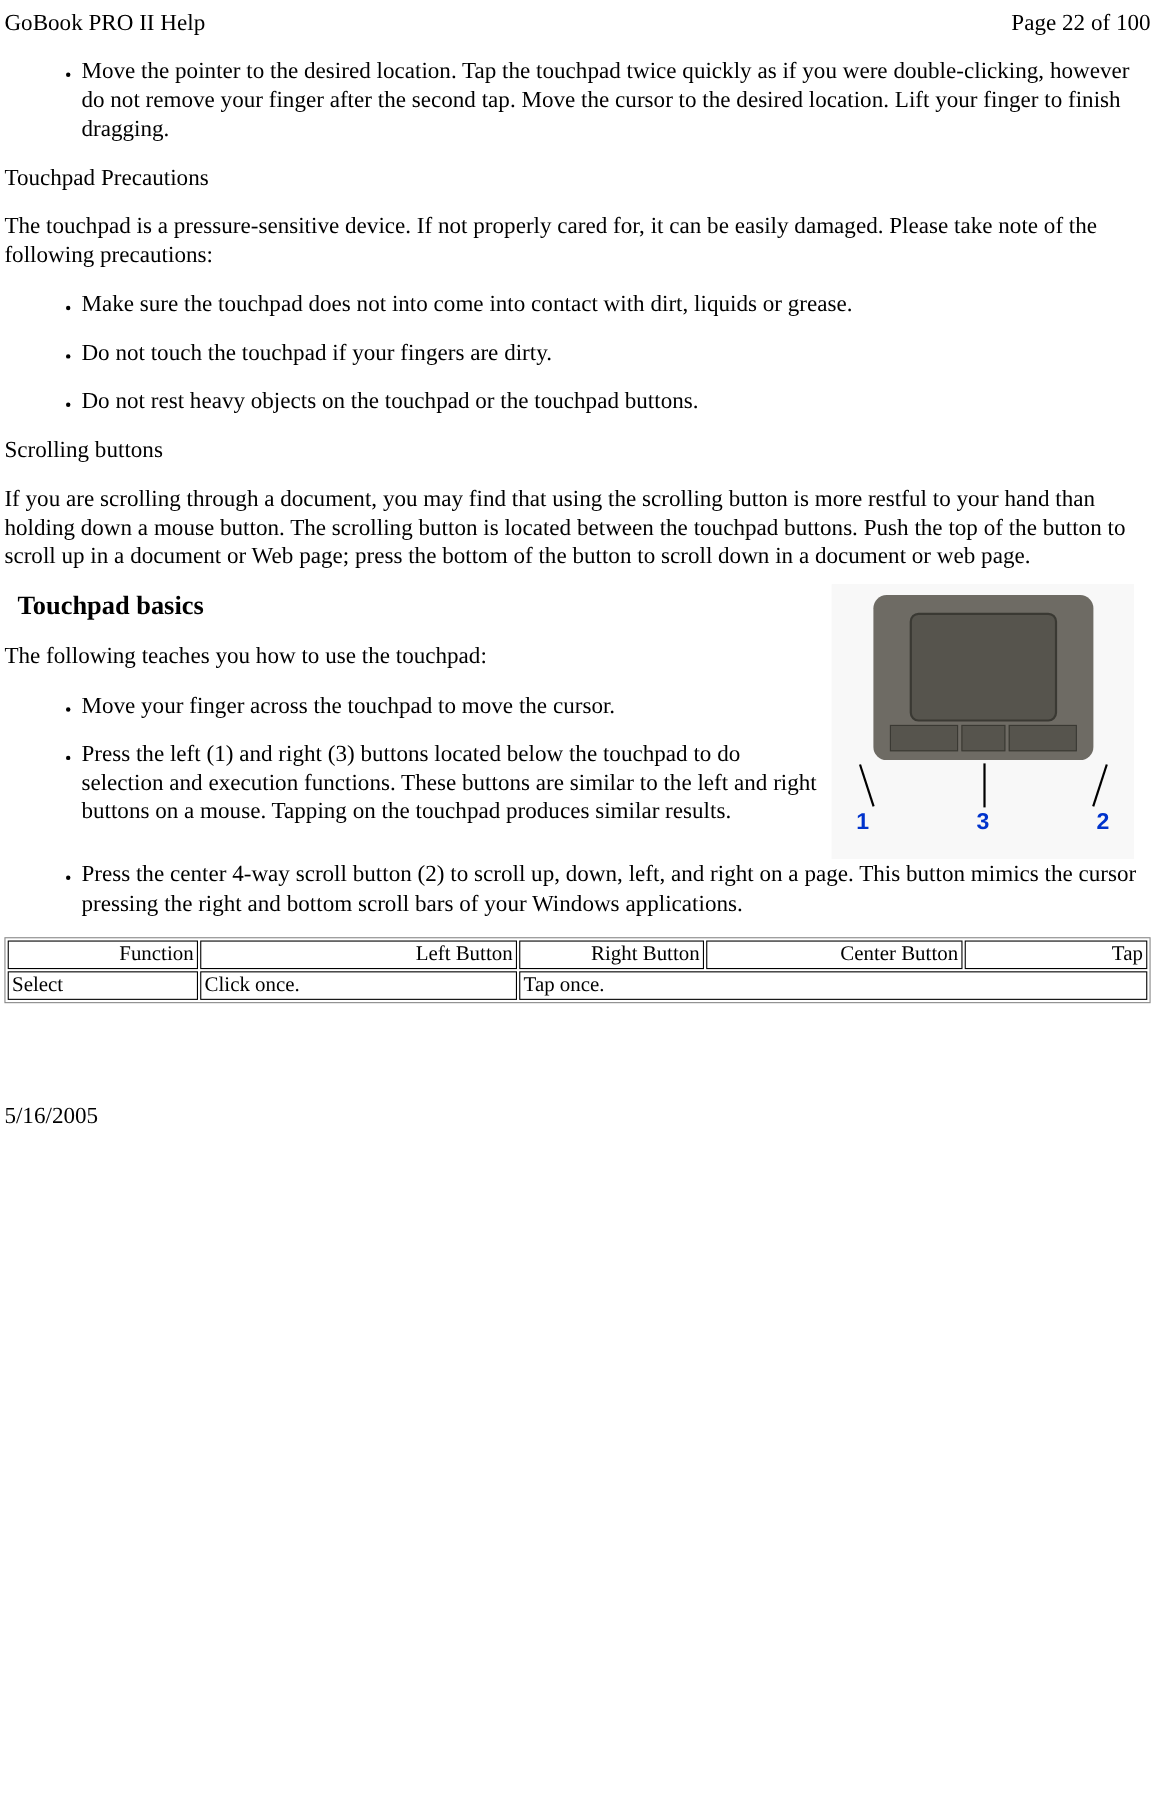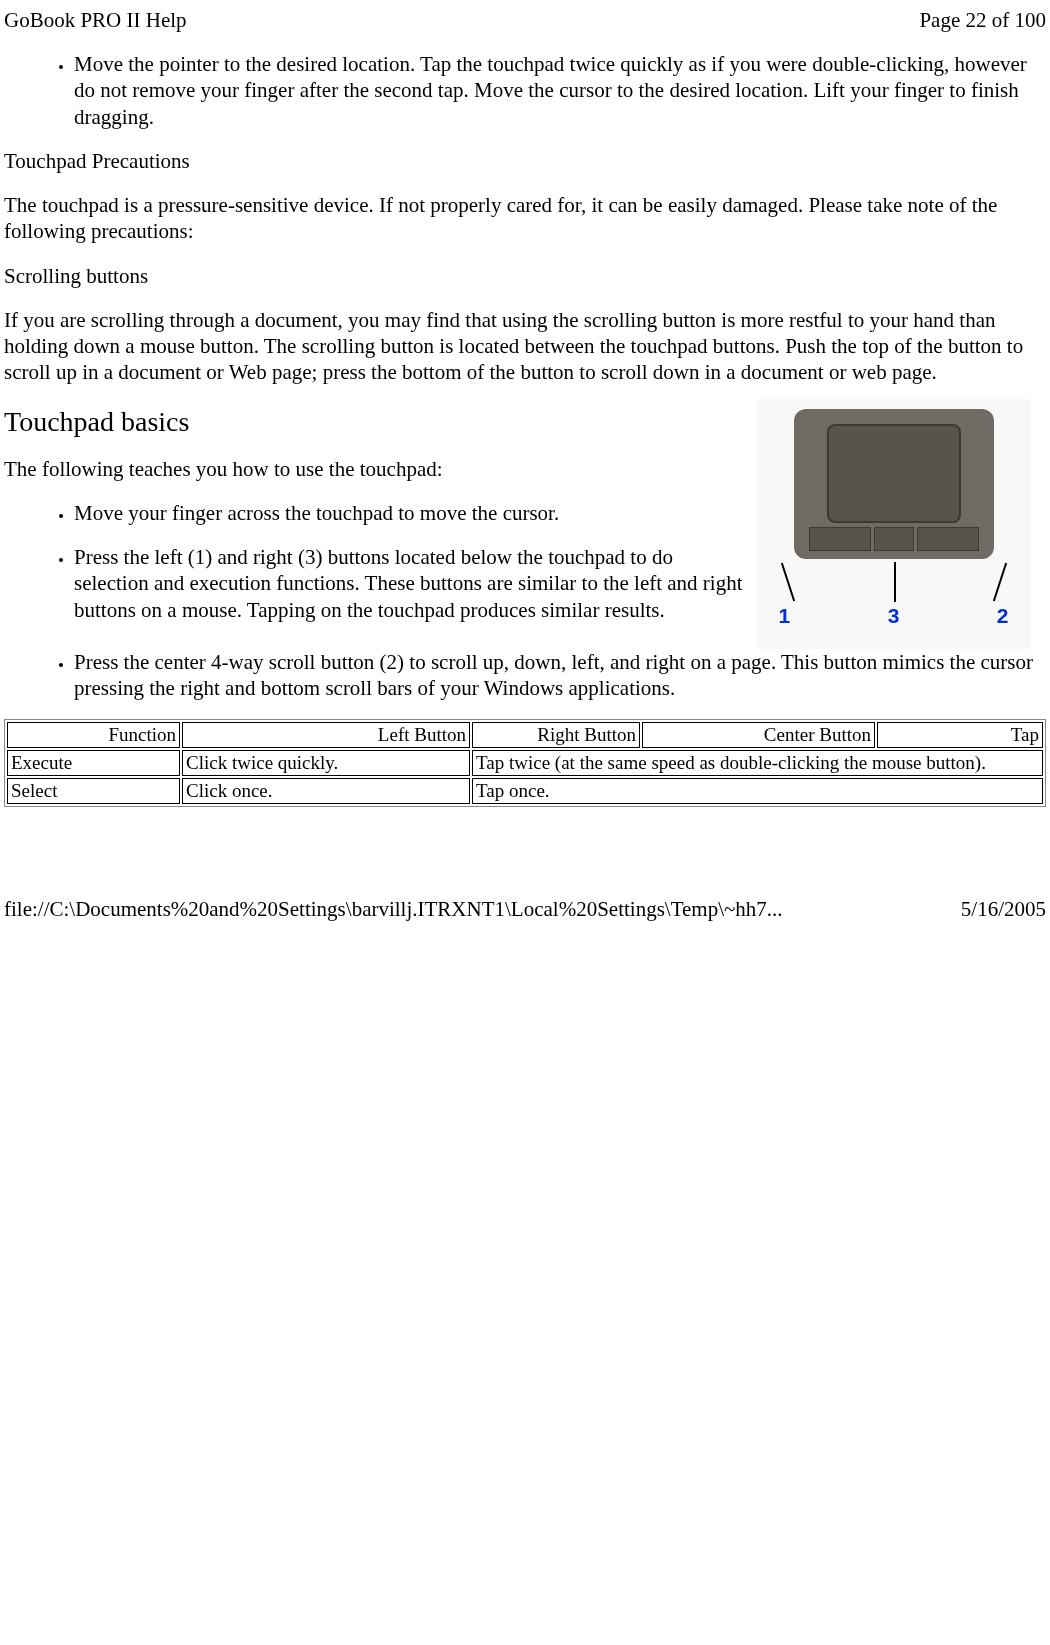--- a/index.html
+++ b/index.html
@@ -33,23 +33,23 @@
     }
     ul li::marker {
       font-size: 14px;
     }
     p {
       margin: 18px 0;
       font-size: 21px;
       line-height: 1.25;
     }
     h2.touchpad-basics {
-      font-size: 28px;
-      font-weight: normal;
-      margin: 20px 0 18px 0;
+      font-size: 24px;
+      font-weight: bold;
+      margin: 20px 0 18px 12px;
     }
     .image-wrap {
       float: right;
       width: 290px;
       margin-left: 10px;
       margin-top: -5px;
     }
     .image-placeholder {
       width: 275px;
       height: 250px;
@@ -153,20 +153,25 @@
 <div class="content">
   <ul>
     <li>Move the pointer to the desired location. Tap the touchpad twice quickly as if you were double-clicking, however do not remove your finger after the second tap. Move the cursor to the desired location. Lift your finger to finish dragging.</li>
   </ul>
 
 
   <p>Touchpad Precautions</p>
 
   <p>The touchpad is a pressure-sensitive device.  If not properly cared for, it can be easily damaged.  Please take note of the following precautions:</p>
 
+  <ul>
+    <li>Make sure the touchpad does not into come into contact with dirt, liquids or grease.</li>
+    <li>Do not touch the touchpad if your fingers are dirty.</li>
+    <li>Do not rest heavy objects on the touchpad or the touchpad buttons.</li>
+  </ul>
 
   <p>Scrolling buttons</p>
 
   <p>If you are scrolling through a document, you may find that using the scrolling button is more restful to your hand than holding down a mouse button.  The scrolling button is located between the touchpad buttons.  Push the top of the button to scroll up in a document or Web page; press the bottom of the button to scroll down in a document or web page.</p>
 
   <div class="image-wrap">
     <div class="image-placeholder">
       <div class="touchpad-body">
         <div class="touchpad-pad"></div>
         <div class="buttons-row">
@@ -199,29 +204,23 @@
   <table class="func-table">
     <tbody>
         <tr class="header-row">
       <td style="width:165px">Function</td>
       <td style="width:280px">Left Button</td>
       <td style="width:160px">Right Button</td>
       <td style="width:225px">Center Button</td>
       <td>Tap</td>
     </tr>
     <tr>
-      <td>Execute</td>
-      <td>Click twice quickly.</td>
-      <td colspan="3">Tap twice (at the same speed as double-clicking the mouse button).</td>
-    </tr>
-    <tr>
       <td>Select</td>
       <td>Click once.</td>
       <td colspan="3">Tap once.</td>
     </tr>
   </tbody>
     </table>
 </div>
 
 <div class="page-footer">
-  <span>file://C:\Documents%20and%20Settings\barvillj.ITRXNT1\Local%20Settings\Temp\~hh7...</span>
   <span>5/16/2005</span>
 </div>
 
 </body></html>

